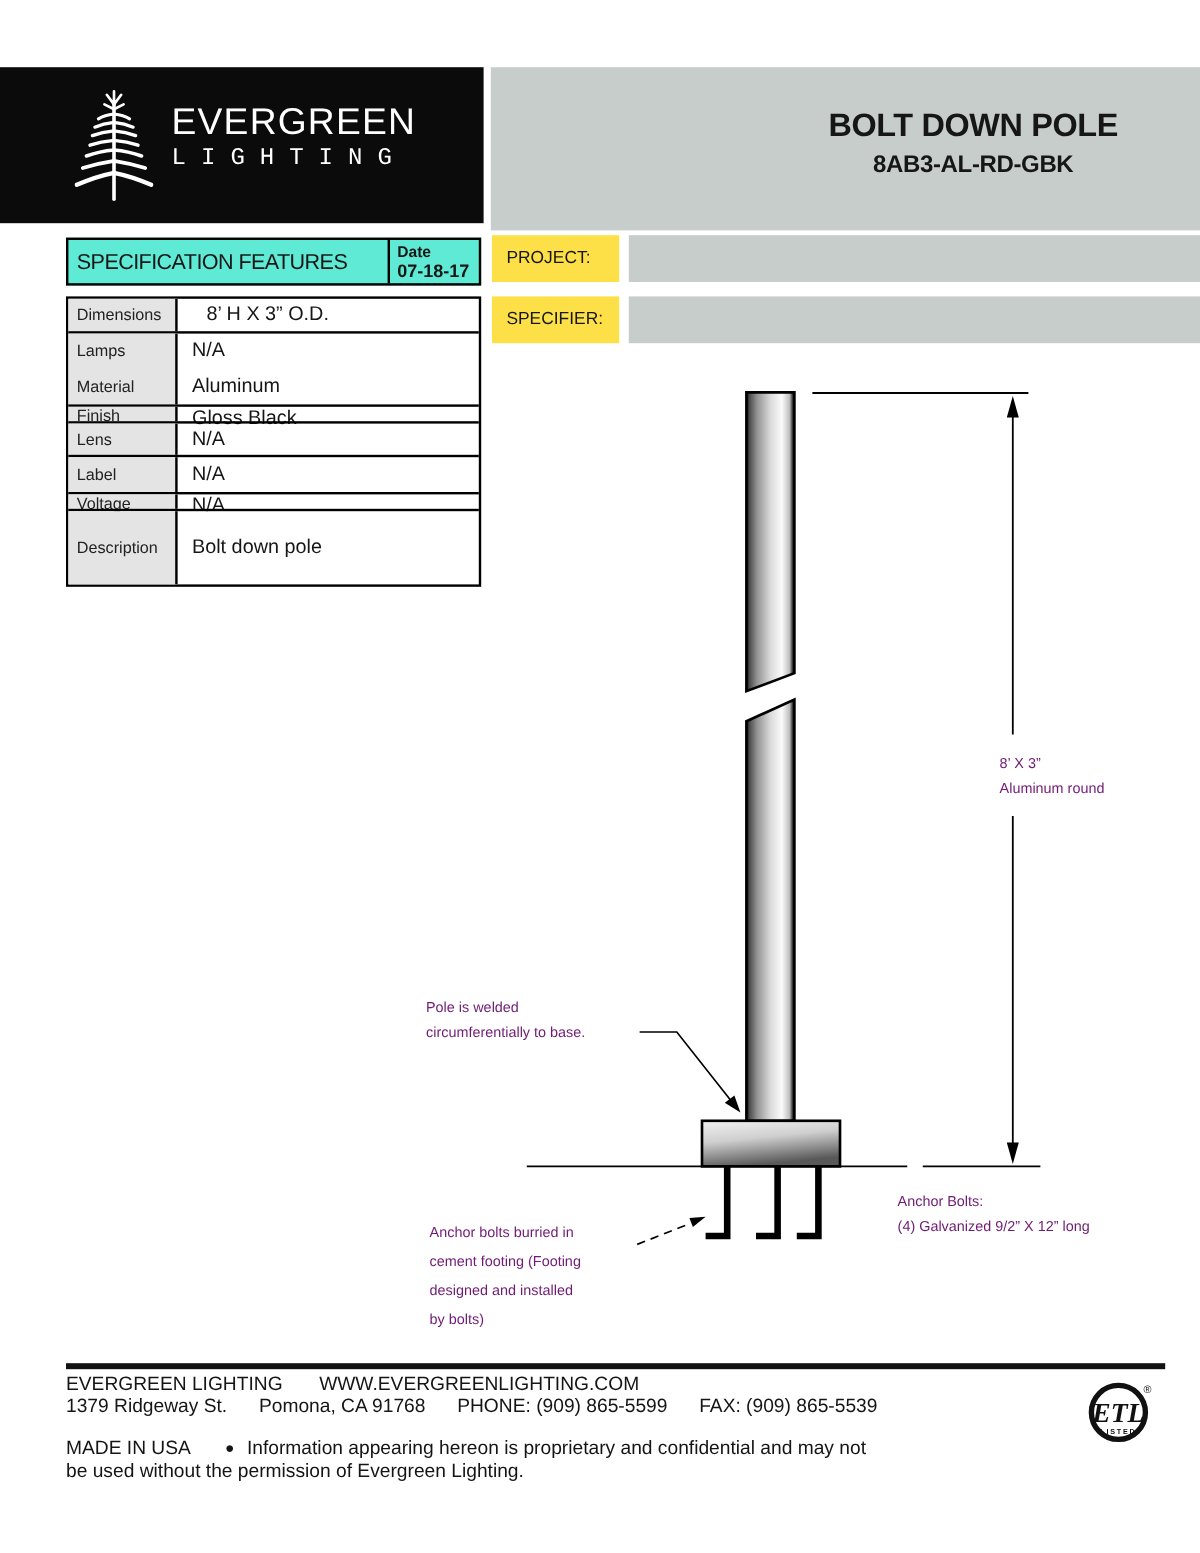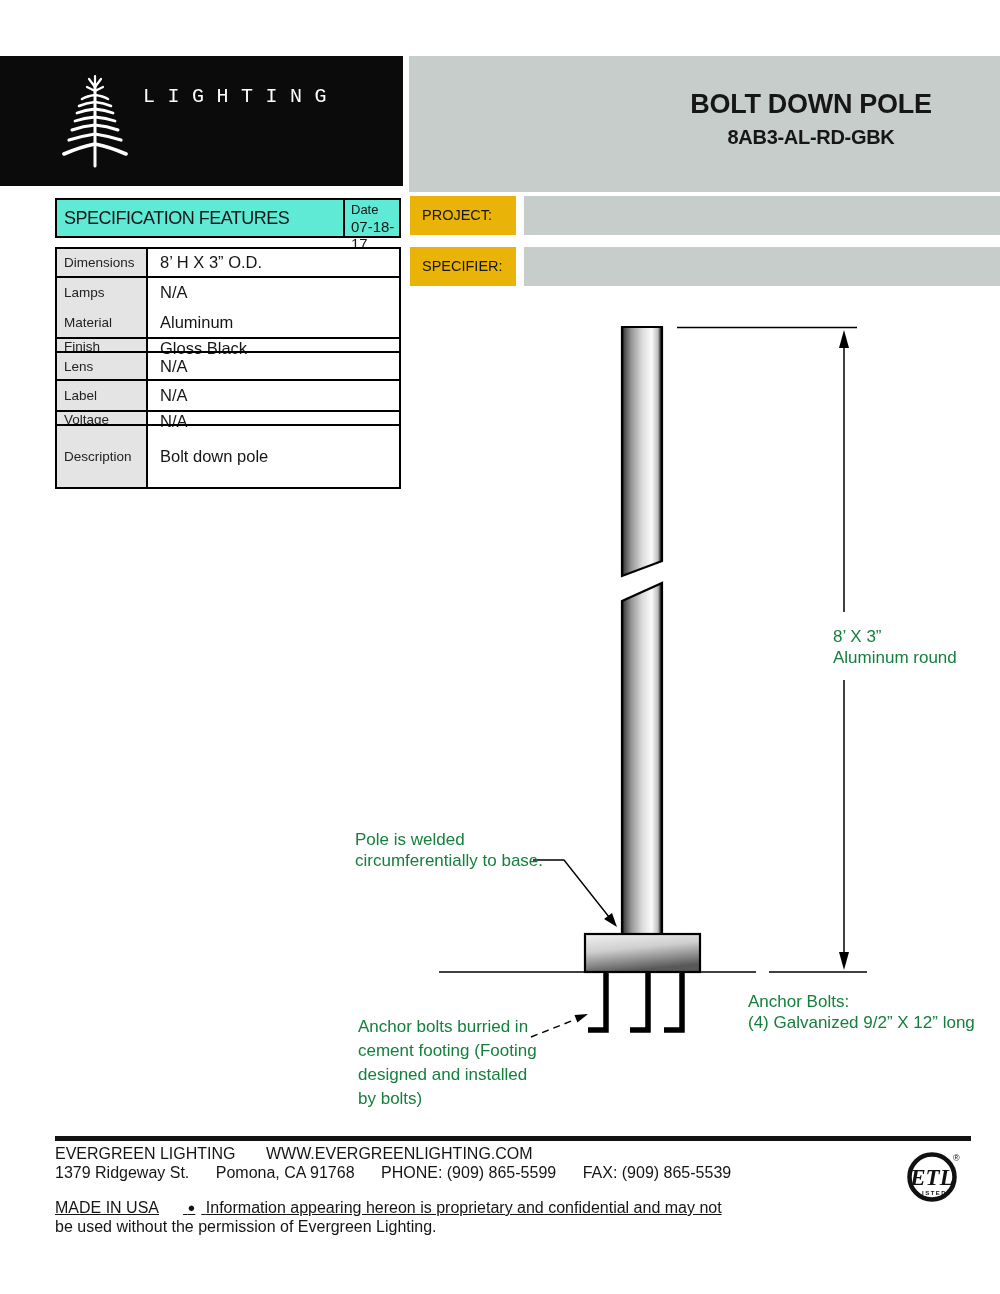--- a/index.html
+++ b/index.html
@@ -11,60 +11,60 @@
   .tree{position:absolute;left:62px;top:16px;width:66px;height:98px;}
   .logo-text{position:absolute;left:143px;top:28px;color:#fff;}
   .logo-line1{font-size:31px;letter-spacing:1px;font-weight:400;}
   .logo-line2{font-size:20px;letter-spacing:12.5px;font-weight:400;margin-top:1px;white-space:nowrap;font-family:Liberation Mono, monospace;}
 
   .header-gray{position:absolute;left:409px;top:56px;width:591px;height:136px;background:#c7cdca;}
   .header-title{position:absolute;left:270px;top:33px;width:264px;text-align:center;}
   .header-title .t1{font-size:27px;font-weight:600;letter-spacing:-.3px;white-space:nowrap;}
   .header-title .t2{font-size:20px;font-weight:700;letter-spacing:-.3px;margin-top:6px;white-space:nowrap;}
 
-  .field-label{position:absolute;left:410px;width:106px;height:39px;background:#eab308;
+  .field-label{position:absolute;left:410px;width:106px;height:39px;background:#fde047;
                font-size:14.5px;line-height:39px;padding-left:12px;box-sizing:border-box;}
   .field-value{position:absolute;left:524px;width:476px;height:39px;background:#c7cdca;}
   .row-project .field-label,.row-project .field-value{top:196px;}
   .row-specifier .field-label,.row-specifier .field-value{top:247px;}
 
   
   .spec-header{position:absolute;left:55px;top:198px;width:346px;height:40px;border:2px solid #000;
                box-sizing:border-box;display:flex;background:#5eead4;}
   .spec-title{flex:1;font-size:18px;letter-spacing:-.5px;display:flex;align-items:center;padding-left:7px;white-space:nowrap;}
-  .date-cell{width:56px;border-left:2px solid #000;box-sizing:border-box;padding:2px 0 0 6px;}
+  .date-cell{width:76px;border-left:2px solid #000;box-sizing:border-box;padding:2px 0 0 6px;font-weight:bold;}
   .date-label{font-size:13px;}
   .date-value{font-size:15px;margin-top:1px;}
 
   .spec-table{position:absolute;left:55px;top:247px;width:346px;height:242px;border:2px solid #000;
               box-sizing:border-box;display:flex;flex-direction:column;background:#fff;}
   .srow{display:flex;box-sizing:border-box;border-top:2px solid #000;}
-  .srow:first-child{border-top:none;}
+  .srow:first-child{border-top:none;gap:12px;}
   .lcol{width:91px;background:#e3e4e3;border-right:2px solid #000;box-sizing:border-box;
         display:flex;flex-direction:column;}
   .vcol{flex:1;display:flex;flex-direction:column;}
   .lcell{flex:1;display:flex;align-items:center;padding-left:7px;font-size:13.5px;color:#222;}
   .vcell{flex:1;display:flex;align-items:center;padding-left:12px;font-size:16.5px;}
   .h29{height:27px}.h63{height:61px}.h30{height:14px}.h28{height:28px}.h31{height:31px}
   .srow:last-child{flex:1;}
 
   
   .drawing{position:absolute;left:330px;top:315px;width:660px;height:820px;}
-  .note{position:absolute;font-size:17px;line-height:21px;color:#15803d;white-space:nowrap;}
+  .note{position:absolute;font-size:12px;line-height:21px;color:#701a75;white-space:nowrap;}
   #dim-note{left:833px;top:626px;}
   #weld-note{left:355px;top:829px;}
   #anchorbolts-note{left:748px;top:991px;}
   #buried-note{left:358px;top:1015px;line-height:24px;}
 
   
   .rule{position:absolute;left:55px;top:1136px;width:916px;height:5px;background:#121212;}
   .fline{position:absolute;left:55px;font-size:16px;color:#151515;white-space:nowrap;}
   #f1{top:1145px;} #f1 .gap{margin-right:26px;}
   #f2{top:1164px;} #f2 .gap{margin-right:22px;}
-  #f3{top:1199px;text-decoration:underline;} #f3 .gap{margin-right:24px;}
+  #f3{top:1199px;} #f3 .gap{margin-right:24px;}
   #f3 .bullet{font-size:13px;margin-right:6px;position:relative;top:-1px;}
   #f4{top:1218px;}
   .etl{position:absolute;left:906px;top:1148px;width:56px;height:56px;}
 </style>
 </head>
 <body>
 
 <div class="page">
 
   <div class="logo-box">
@@ -73,20 +73,21 @@
       <path d="M33 13 L27 5 M33 13 L33 2 M33 13 L39 5 M33 17 L25 13 M33 17 L41 13" stroke-width="2.2"></path>
       <path d="M33 21 Q25 22 20 25 M33 21 Q41 22 46 25" stroke-width="2.6"></path>
       <path d="M33 28 Q24 29 17 32 M33 28 Q42 29 49 32" stroke-width="2.6"></path>
       <path d="M33 35 Q23 36 15 39 M33 35 Q43 36 51 39" stroke-width="2.8"></path>
       <path d="M33 43 Q22 44 13 47 M33 43 Q44 44 53 47" stroke-width="2.8"></path>
       <path d="M33 51 Q21 52 10 56 M33 51 Q45 52 56 56" stroke-width="3"></path>
       <path d="M33 60 Q20 62 7 66 M33 60 Q46 62 59 66" stroke-width="3.2"></path>
       <path d="M33 70 Q18 73 2 80 M33 70 Q48 73 64 80" stroke-width="3.6"></path>
     </svg>
     <div class="logo-text">
+      <div class="logo-line1">EVERGREEN</div>
       <div class="logo-line2">LIGHTING</div>
     </div>
   </div>
 
   <div class="header-gray">
     <div class="header-title">
       <div class="t1">BOLT DOWN POLE</div>
       <div class="t2">8AB3-AL-RD-GBK</div>
     </div>
   </div>

